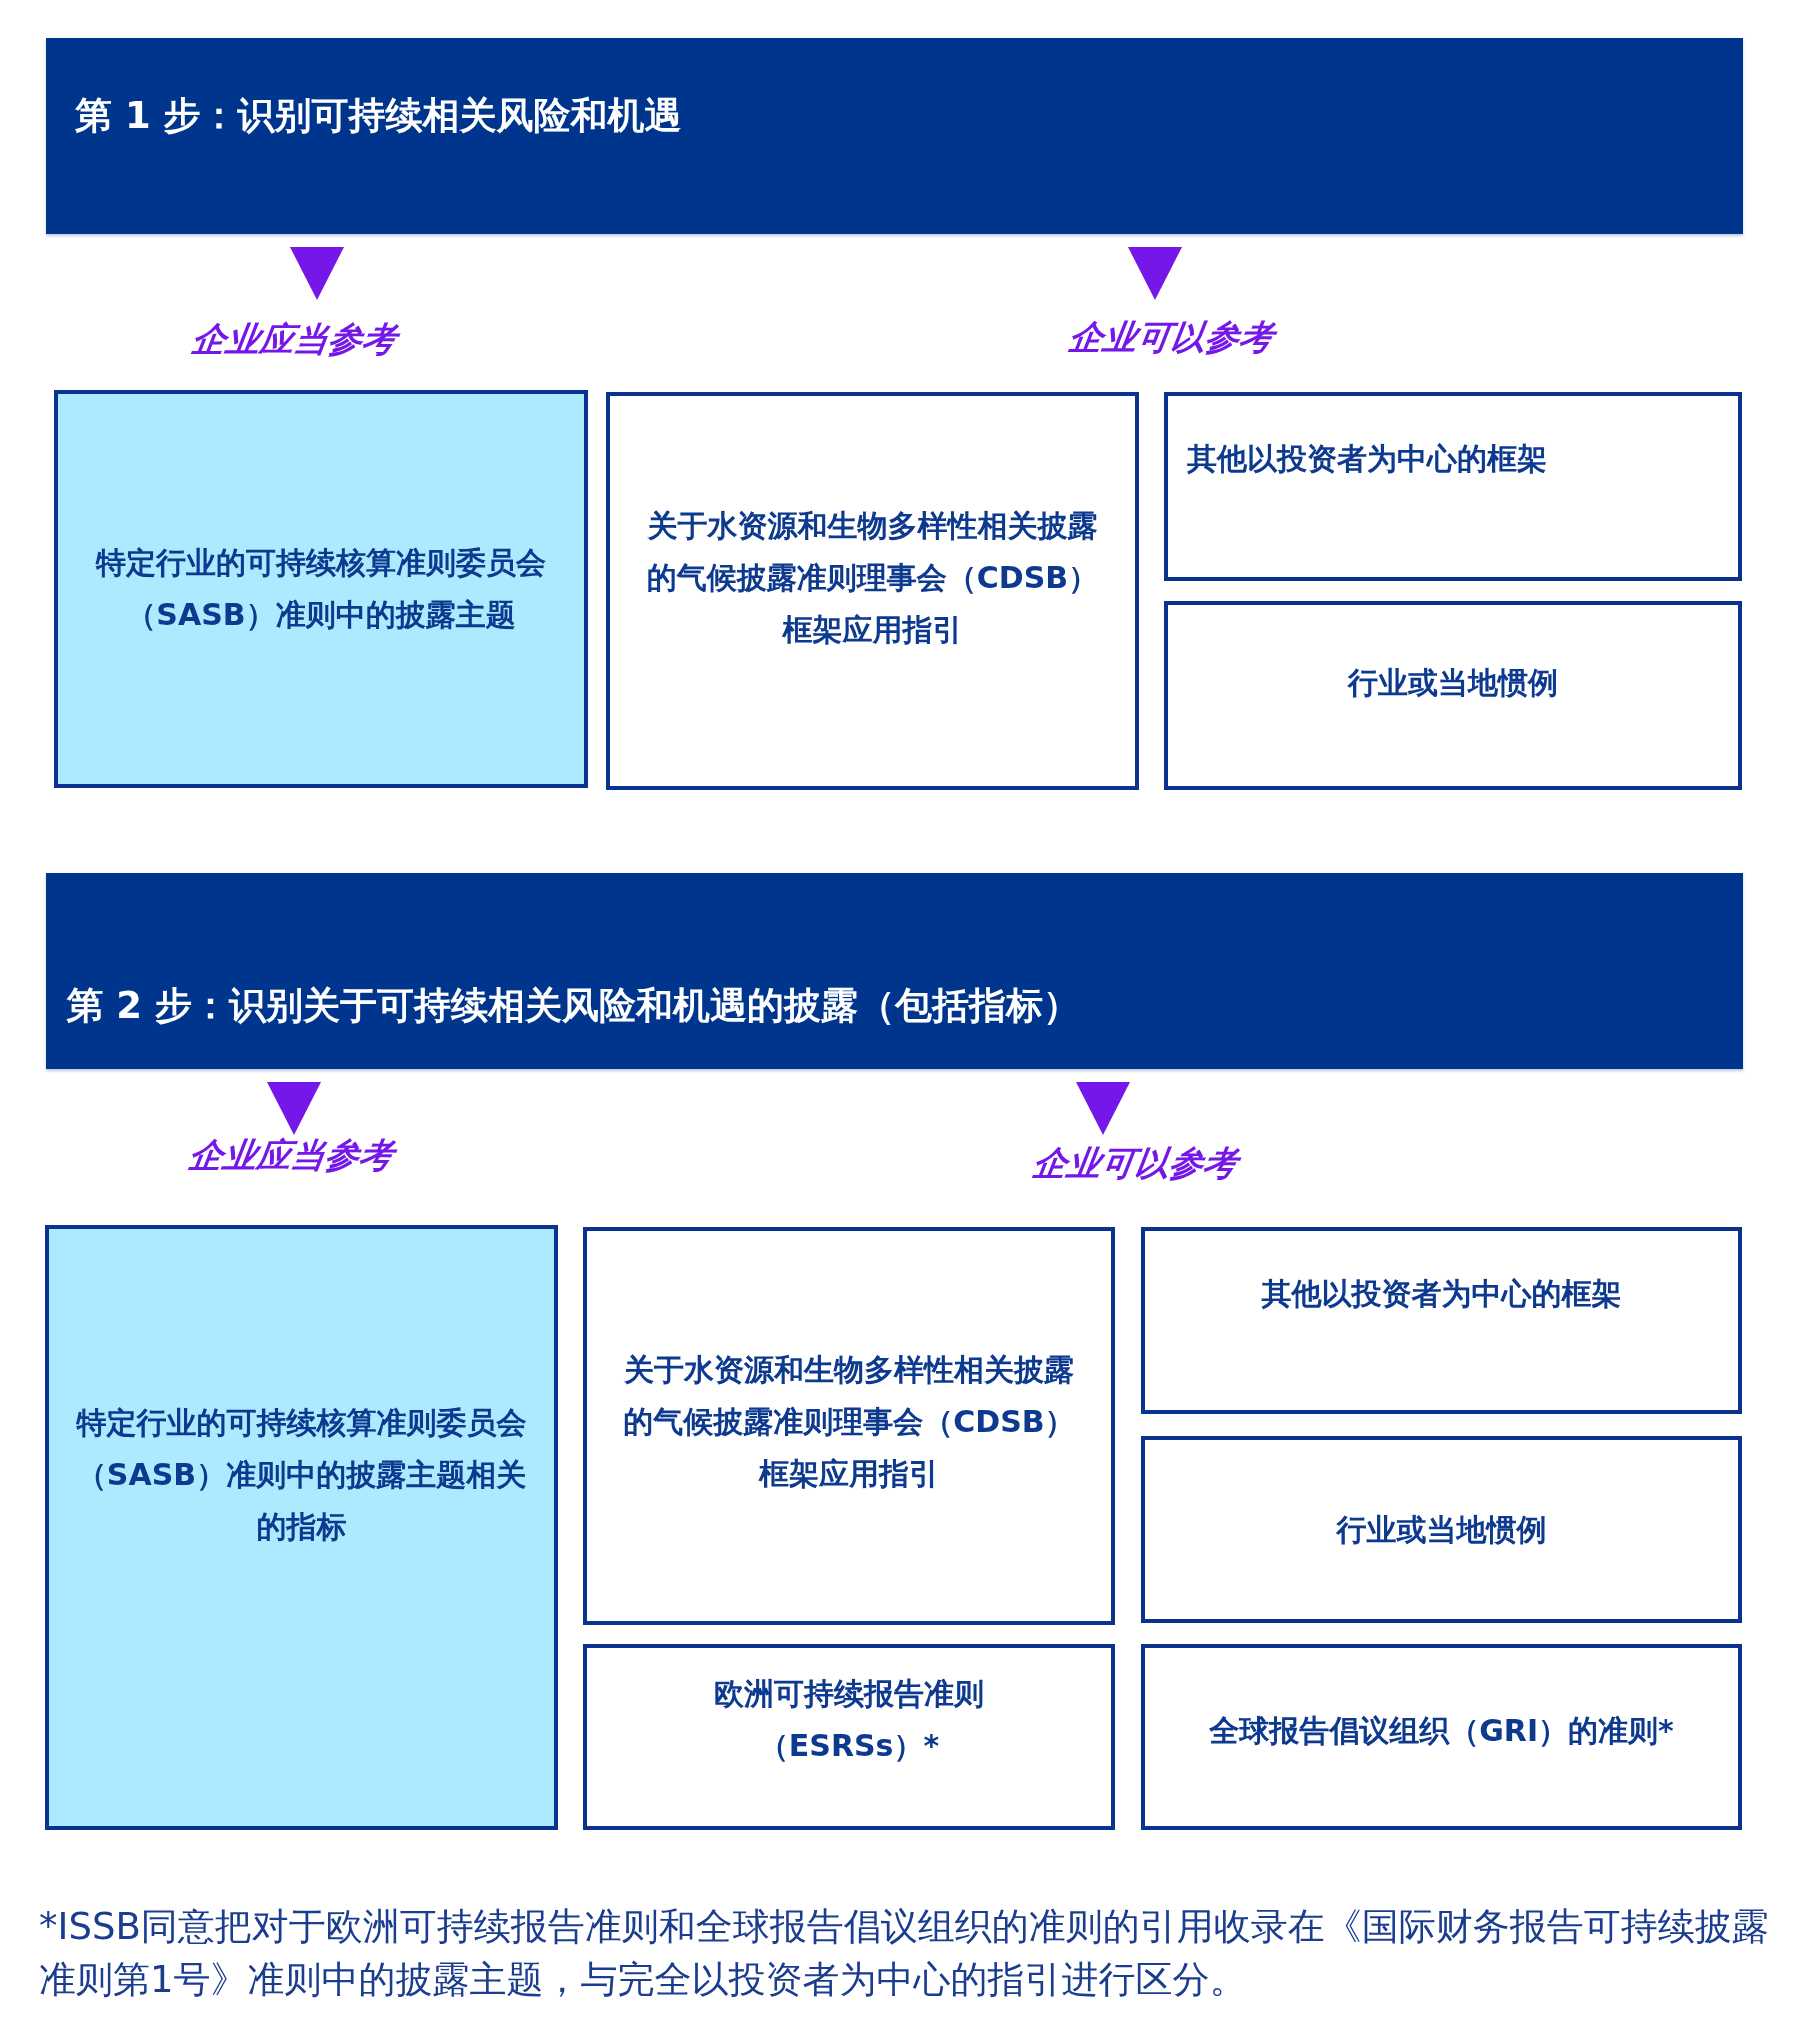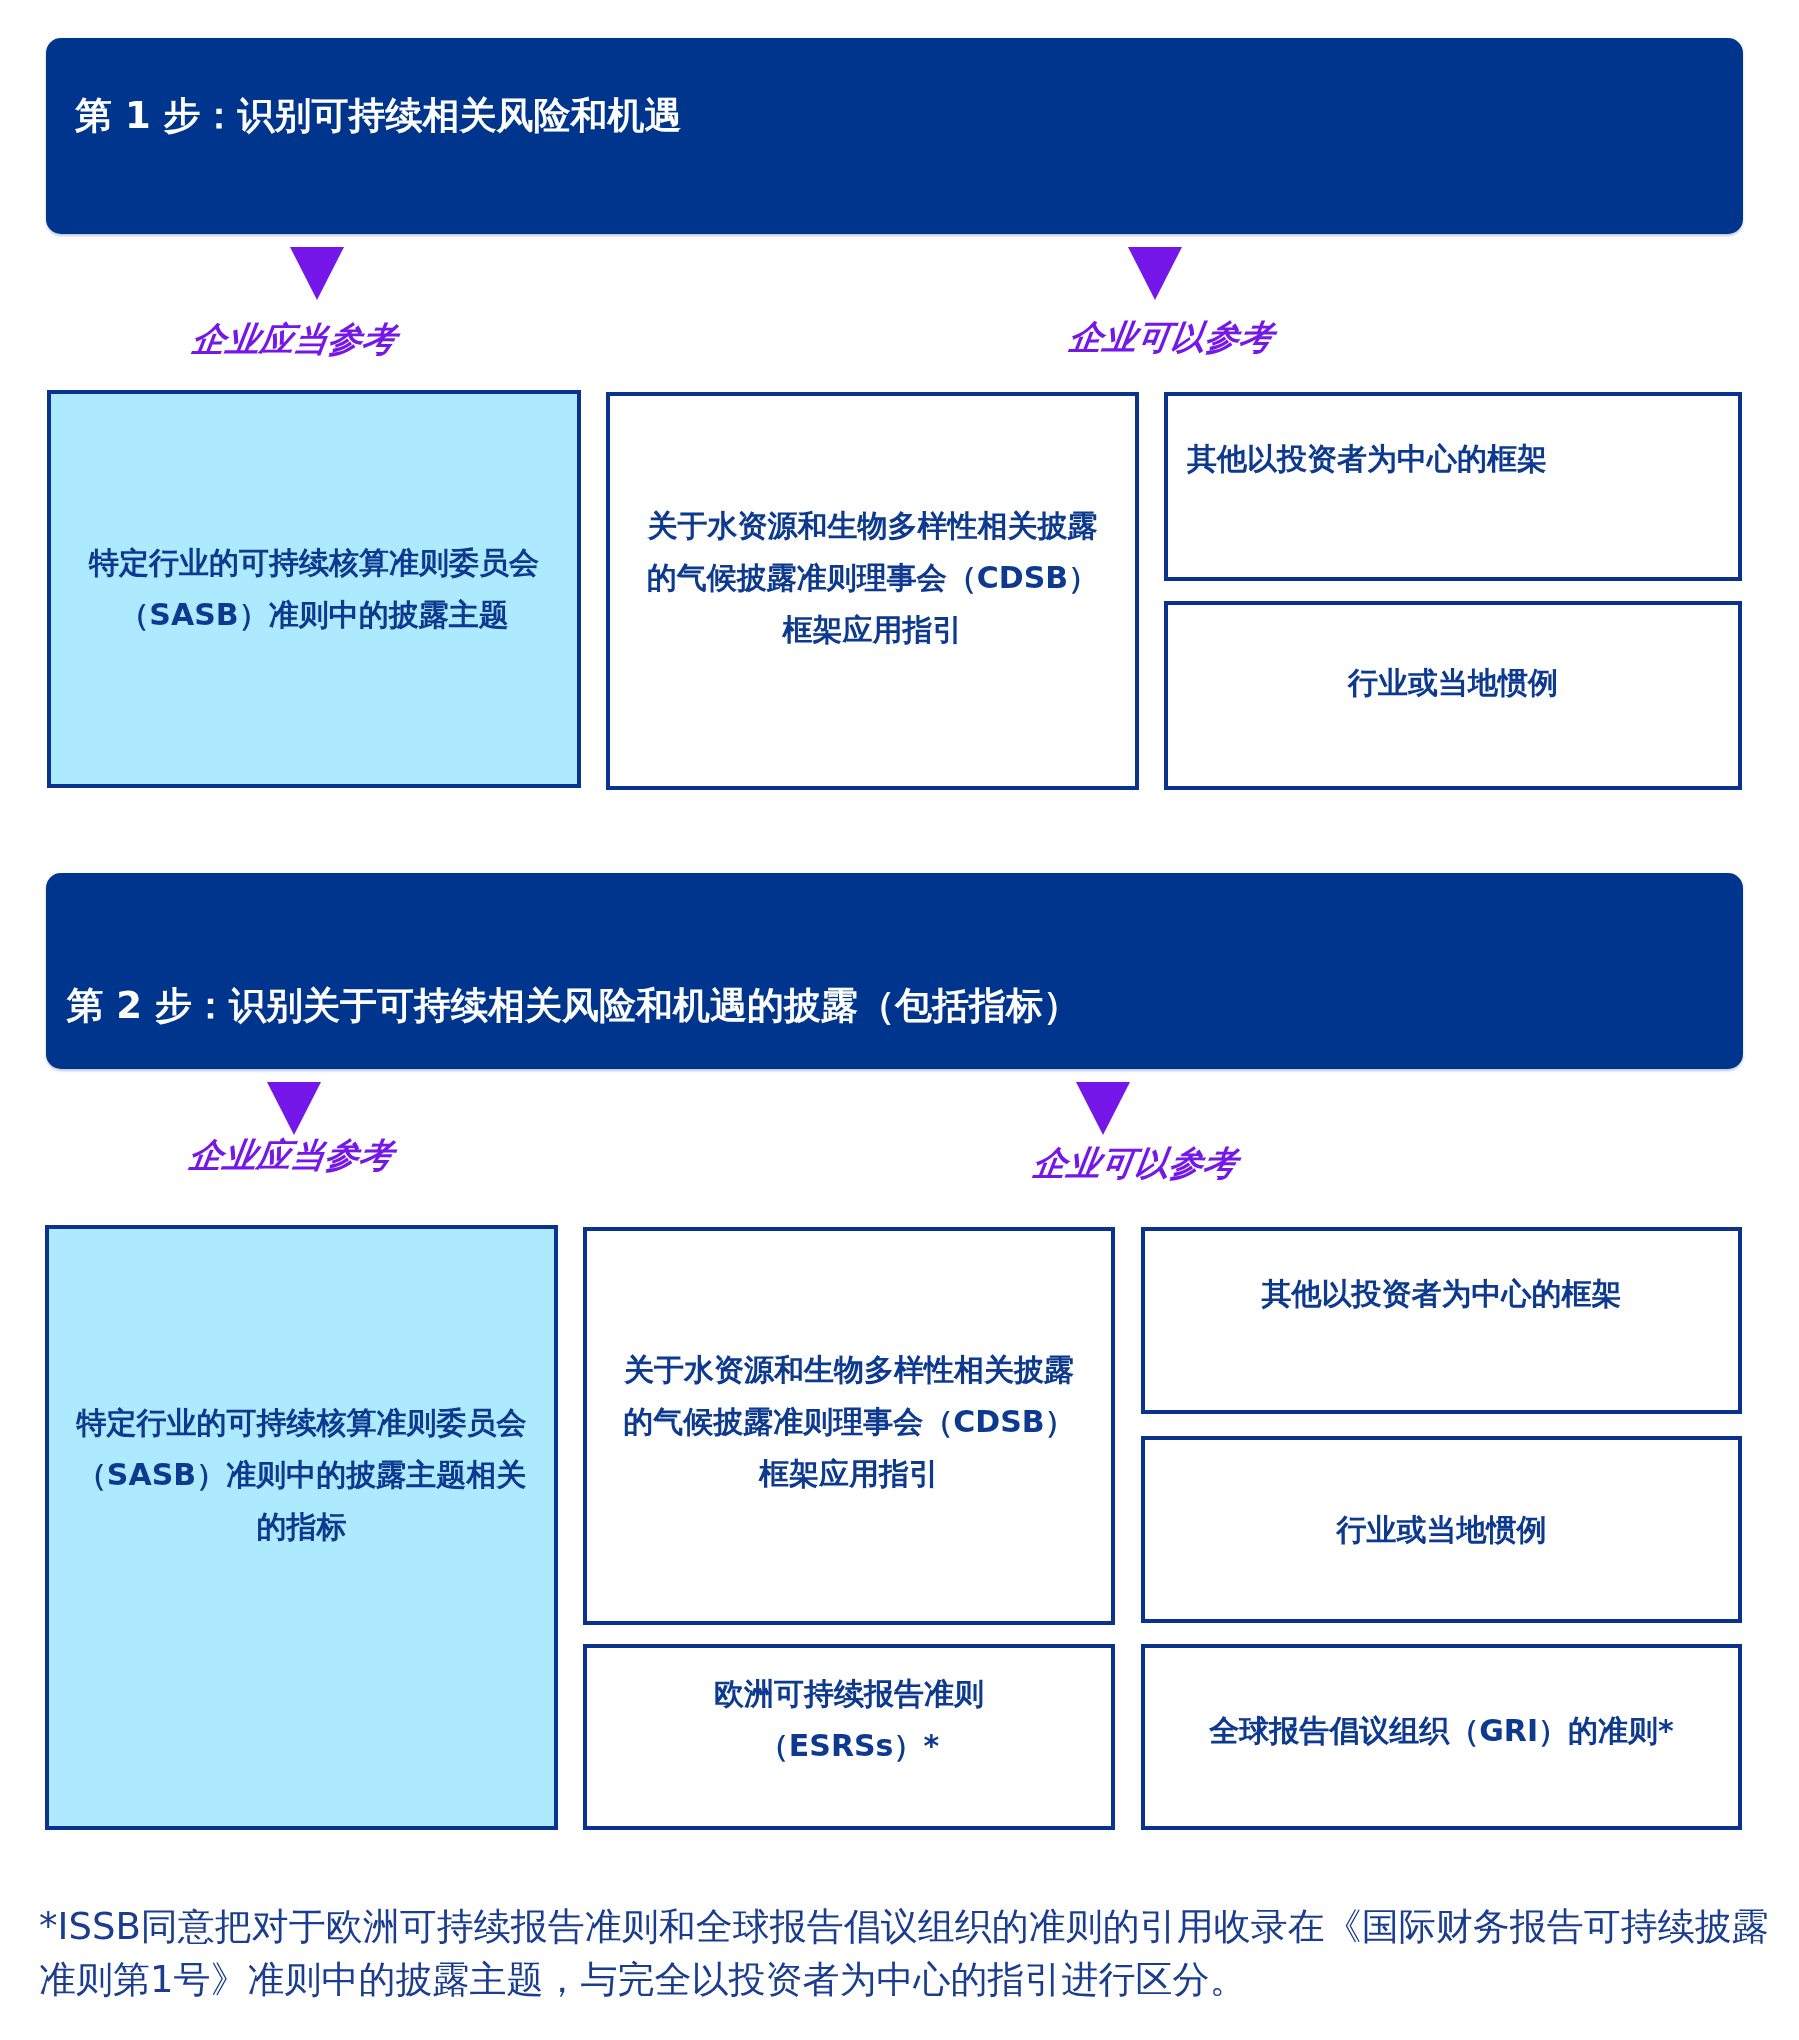--- a/index.html
+++ b/index.html
@@ -1,20 +1,20 @@
 <!DOCTYPE html>
 <html style="font-size:13.6px"><head>
 <meta charset="utf-8">
 <style>
   html, body { margin:0; padding:0; background:#ffffff; }
   body { width:1799px; height:2041px; position:relative; overflow:hidden;
          font-family:"DejaVu Sans","Liberation Sans",sans-serif; }
   .abs { position:absolute; box-sizing:border-box; }
   .header { background:#00358e; box-shadow:0 1.7px 2.6px rgba(0,40,120,0.25); color:#fff;
-            font-weight:bold; font-size:37px; padding-left:29px;border-radius:15px; }
+            font-weight:bold; font-size:37px; padding-left:29px; }
   .header span { position:absolute; left:29px; }
   .tri { width:0; height:0; border-left:27px solid transparent; border-right:27px solid transparent;
          border-top:53px solid #7417e8; }
   .label { color:#7417e8; font-style:italic; font-weight:bold; font-size:34px; white-space:nowrap;
            transform:skewX(-8deg); }
   .box { border:4.3px solid #0a338f; display:flex; align-items:center; justify-content:center;
          text-align:center; color:#0d3a8f; font-weight:bold; font-size:30px; line-height:52px;
          padding:0 20.4px; background:#fff; }
   .box.blue { background:#aeeaff; }
   .box.top { align-items:flex-start; }
@@ -26,21 +26,21 @@
 <div class="abs header" style="left:46px;top:38px;width:1697px;height:196px;">
   <span style="top:53px;">第 1 步：识别可持续相关风险和机遇</span>
 </div>
 
 <div class="abs tri" style="left:290px;top:247px;"></div>
 <div class="abs tri" style="left:1128px;top:247px;"></div>
 
 <div class="abs label" style="left:192px;top:317px;">企业应当参考</div>
 <div class="abs label" style="left:1069px;top:315px;">企业可以参考</div>
 
-<div class="abs box blue" style="left:47px;top:390px;width:534px;height:398px;">
+<div class="abs box blue" style="left:54px;top:390px;width:534px;height:398px;">
   <span style="width:486px;">特定行业的可持续核算准则委员会（SASB）准则中的披露主题</span>
 </div>
 <div class="abs box" style="left:606px;top:392px;width:533px;height:398px;padding-bottom:25.6px;">
   <span style="width:477px;">关于水资源和生物多样性相关披露的气候披露准则理事会（CDSB）框架应用指引</span>
 </div>
 <div class="abs box top" style="left:1164px;top:392px;width:578px;height:189px;padding-top:37px;justify-content:flex-start;padding-left:19px;">
   <span>其他以投资者为中心的框架</span>
 </div>
 <div class="abs box" style="left:1164px;top:601px;width:578px;height:189px;padding-bottom:25.6px;">
   <span>行业或当地惯例</span>

